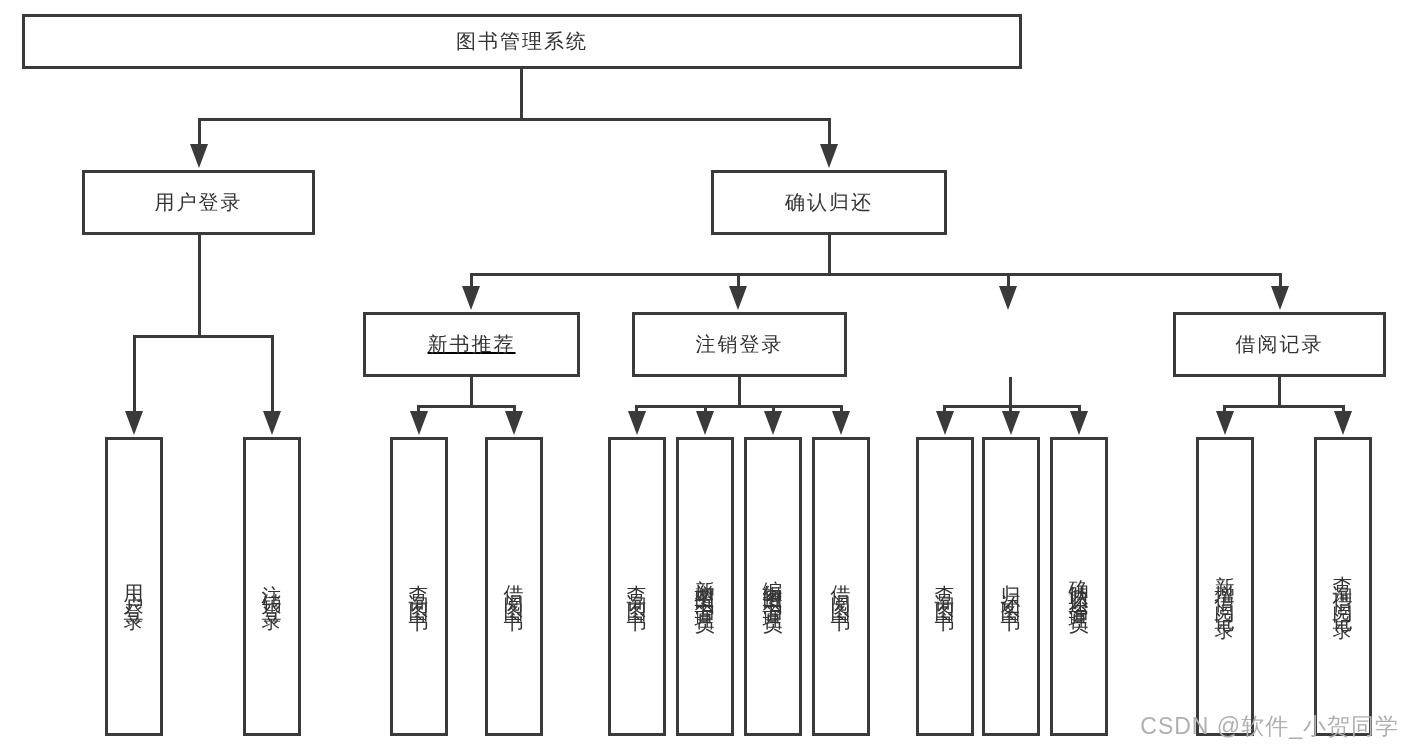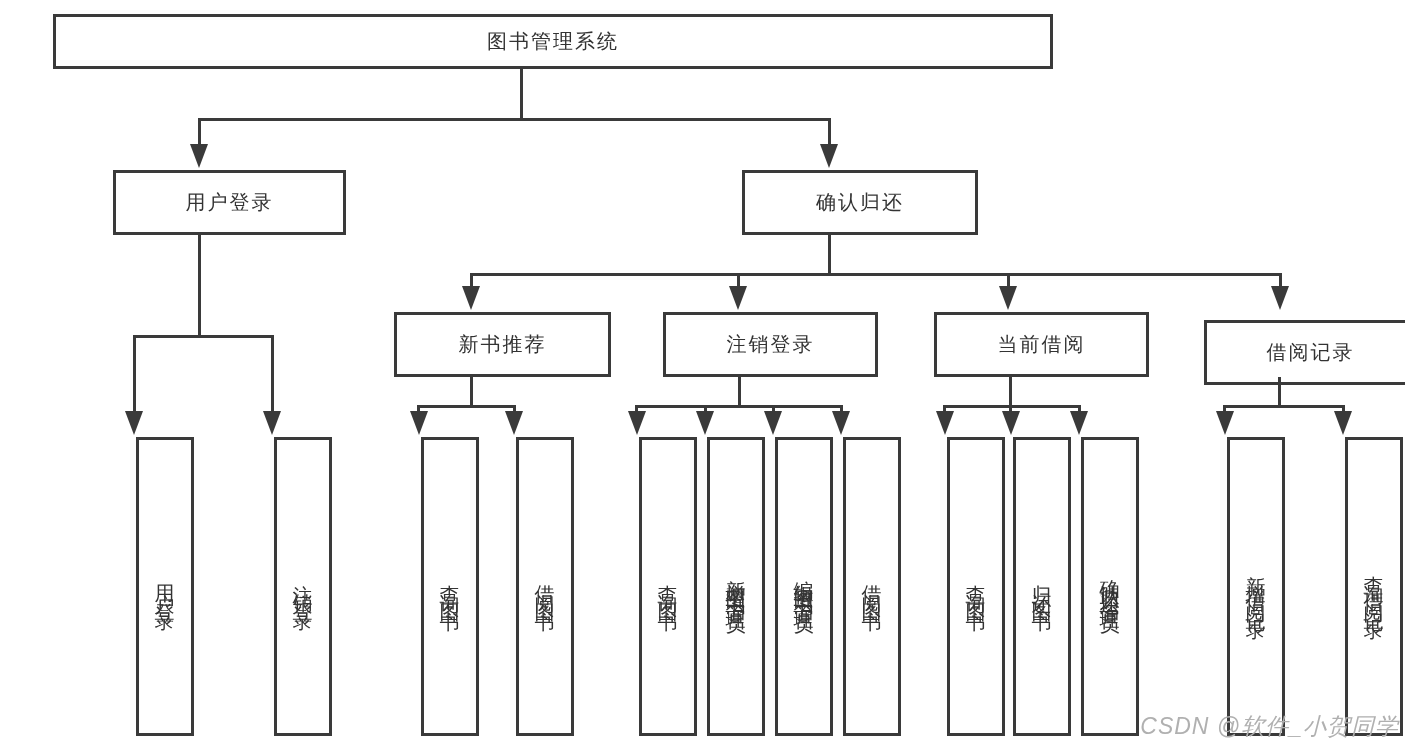--- a/index.html
+++ b/index.html
@@ -18,21 +18,20 @@
     background: var(--bg, #ffffff);
     overflow: hidden;
   }
   .box {
     position: absolute;
     border: 3px solid var(--line, #3a3a3a);
     background: #ffffff;
     display: flex;
     align-items: center;
     justify-content: center;
-    margin-left: 31px;
   }
   .node-label {
     font-size: 20px;
     letter-spacing: 2px;
     color: var(--text, #333333);
     white-space: nowrap;
   }
   .leaf-label {
     writing-mode: vertical-rl;
     text-orientation: mixed;
@@ -54,21 +53,20 @@
     border-top: 24px solid var(--line, #3a3a3a);
   }
   .watermark {
     position: absolute;
     right: 6px;
     bottom: 5px;
     font-size: 23px;
     letter-spacing: 1px;
     color: var(--watermark, #b0b0b0);
     white-space: nowrap;
-    font-style: italic;
   }
 </style>
 </head>
 <body>
 
 <div class="canvas">
 
   <div class="box" style="left:22px; top:14px; width:1000px; height:55px;">
     <span class="node-label">图书管理系统</span>
   </div>
@@ -98,30 +96,27 @@
   <div class="line" style="left:470px; top:273px; width:812px; height:3px;"></div>
   <div class="line" style="left:470px; top:273px; width:3px; height:15px;"></div>
   <div class="arr" style="left:462px; top:286px;"></div>
   <div class="line" style="left:737px; top:273px; width:3px; height:15px;"></div>
   <div class="arr" style="left:729px; top:286px;"></div>
   <div class="line" style="left:1007px; top:273px; width:3px; height:15px;"></div>
   <div class="arr" style="left:999px; top:286px;"></div>
   <div class="line" style="left:1279px; top:273px; width:3px; height:15px;"></div>
   <div class="arr" style="left:1271px; top:286px;"></div>
 
-  <div class="box" style="left:363px; top:312px; width:217px; height:65px;">
+  <div class="box" style="left:363px; top:312px; width:217px; height:65px;text-decoration:underline;">
     <span class="node-label">新书推荐</span>
   </div>
   <div class="box" style="left:632px; top:312px; width:215px; height:65px;">
     <span class="node-label">注销登录</span>
   </div>
-  <div class="box" style="left:903px; top:312px; width:215px; height:65px;">
-    <span class="node-label">当前借阅</span>
-  </div>
-  <div class="box" style="left:1173px; top:320px; width:213px; height:65px;">
+  <div class="box" style="left:1173px; top:312px; width:213px; height:65px;">
     <span class="node-label">借阅记录</span>
   </div>
 
   <div class="line" style="left:470px; top:377px; width:3px; height:31px;"></div>
   <div class="line" style="left:417px; top:405px; width:99px; height:3px;"></div>
   <div class="line" style="left:417px; top:405px; width:3px; height:9px;"></div>
   <div class="arr" style="left:410px; top:411px;"></div>
   <div class="line" style="left:513px; top:405px; width:3px; height:9px;"></div>
   <div class="arr" style="left:505px; top:411px;"></div>
 

